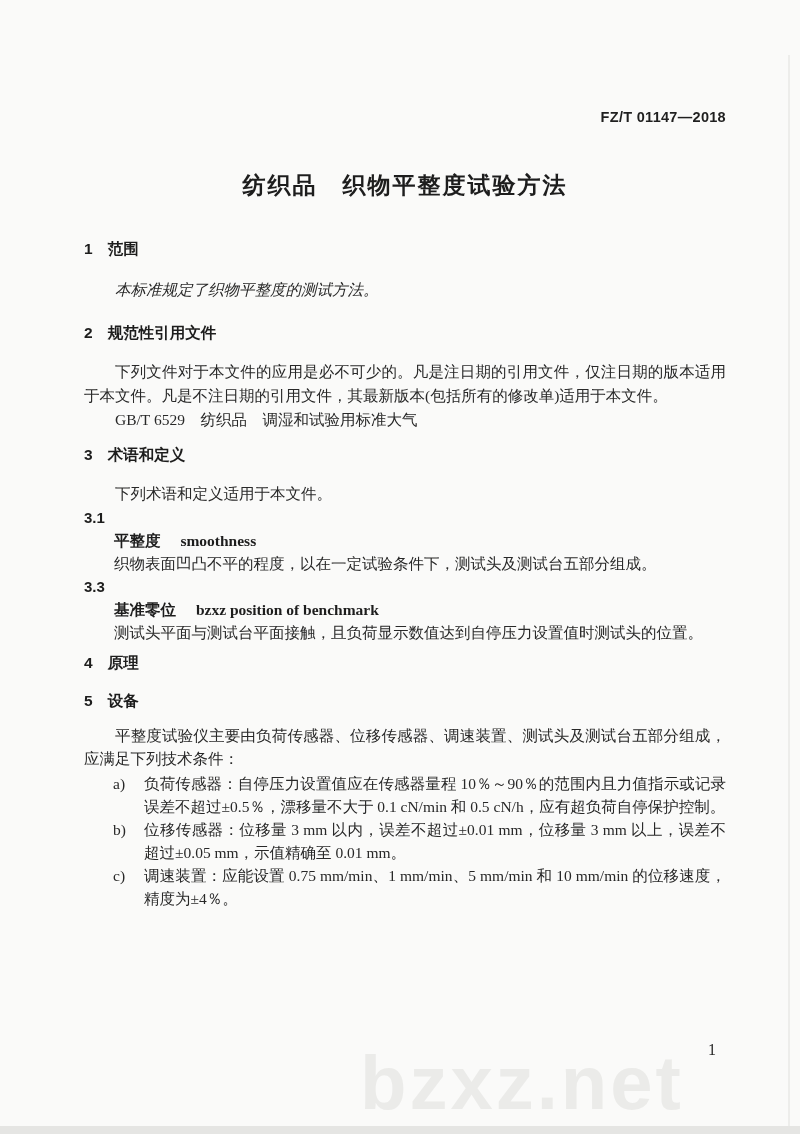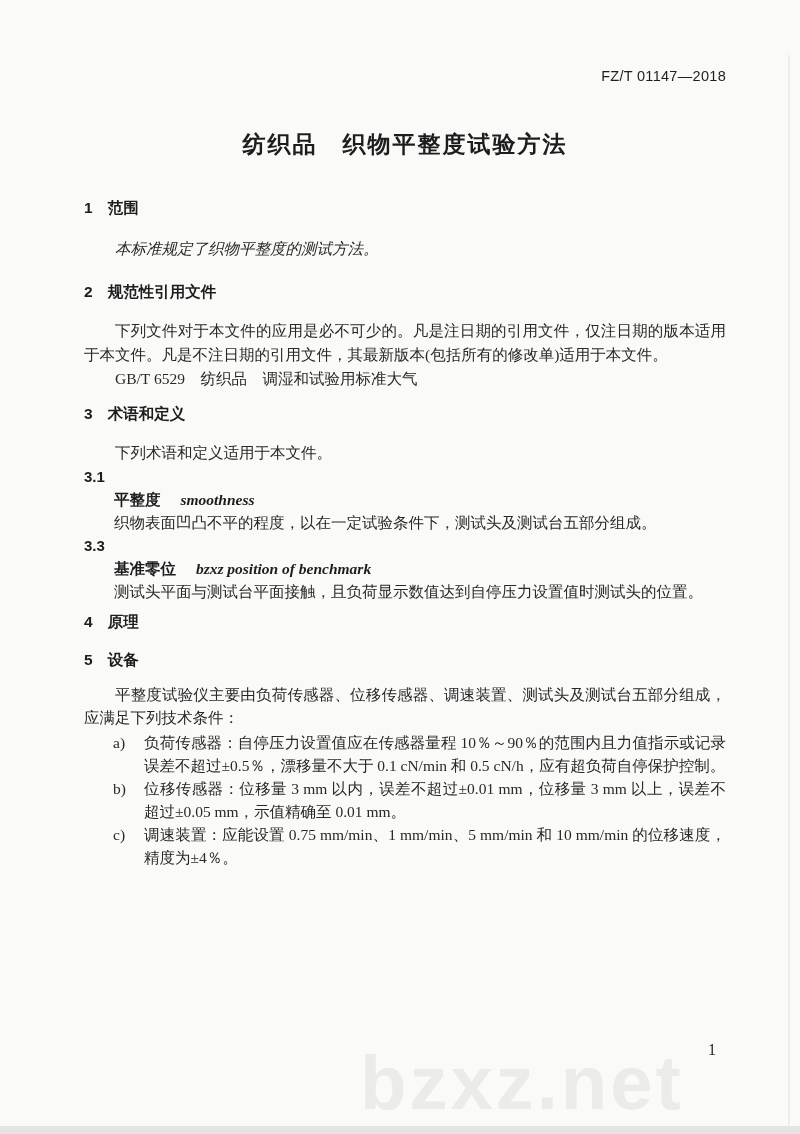--- a/index.html
+++ b/index.html
@@ -23,24 +23,24 @@
     z-index: 0;
     user-select: none;
     margin-top: 48px;
   }
   .content {
     position: relative;
     z-index: 1;
     padding: 0 74px 0 84px;
   }
   .std-code {
-    padding-top: 67px;
+    padding-top: 108px;
     text-align: right;
     font-family: "Liberation Sans", "DejaVu Sans", sans-serif;
-    font-weight: normal;
+    font-weight: bold;
     font-size: 14.5px; line-height: 18px;
     letter-spacing: 0.3px;
     color: #1f1f1f;
   }
   .doc-title {
     margin: 44px 0 0 0;
     text-align: center;
     font-family: "Liberation Sans", "DejaVu Sans", sans-serif;
     font-weight: bold;
     font-size: 23px; line-height: 30px;
@@ -79,21 +79,21 @@
     font-size: 15px; line-height: 23px;
     color: #1d1d1d;
   }
   .term-name {
     margin-left: 30px;
     line-height: 23px;
     font-weight: bold;
     color: #1d1d1d;
   }
   .term-name .zh { font-family: "Liberation Sans", "DejaVu Sans", sans-serif; }
-  .term-name .en { font-family: "Liberation Serif", "DejaVu Serif", serif; margin-left: 16px; font-style: italic; }
+  .term-name .en { font-family: "Liberation Serif", "DejaVu Serif", serif; margin-left: 16px; }
   .term-def {
     margin-left: 30px;
     line-height: 23px;
   }
   .equip-list { margin-top: 2px; }
   .equip-item {
     display: flex;
     margin-left: 29px;
     font-size: 15.5px; line-height: 23px;
     text-align: justify;

